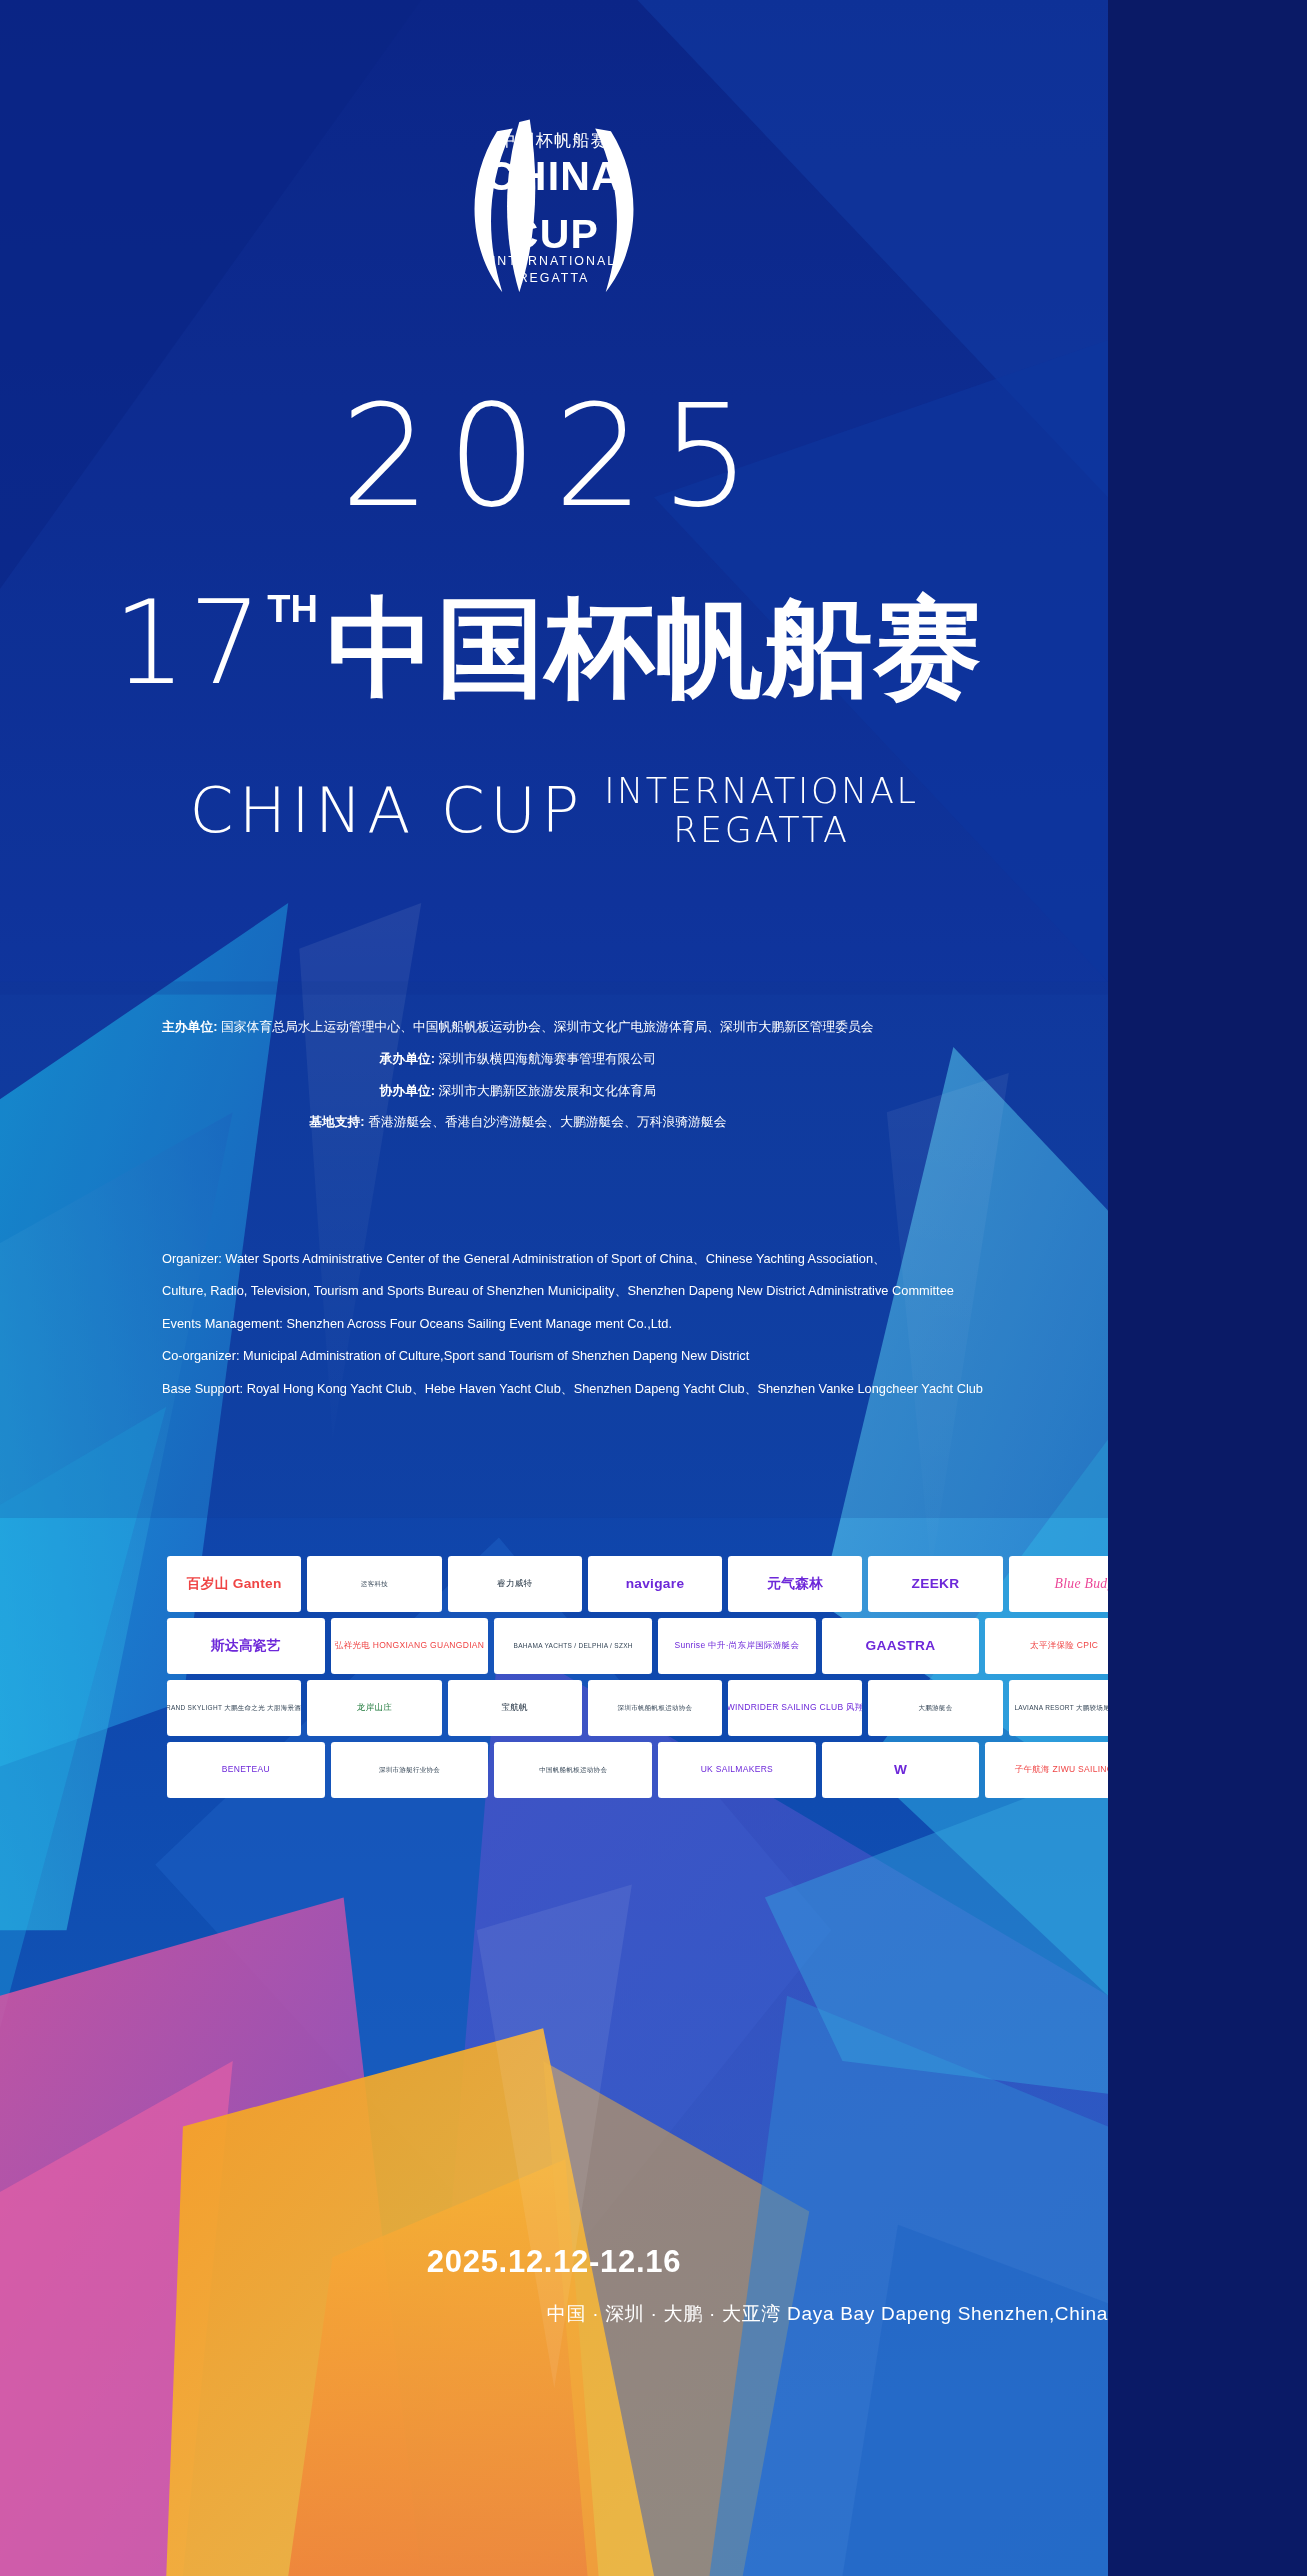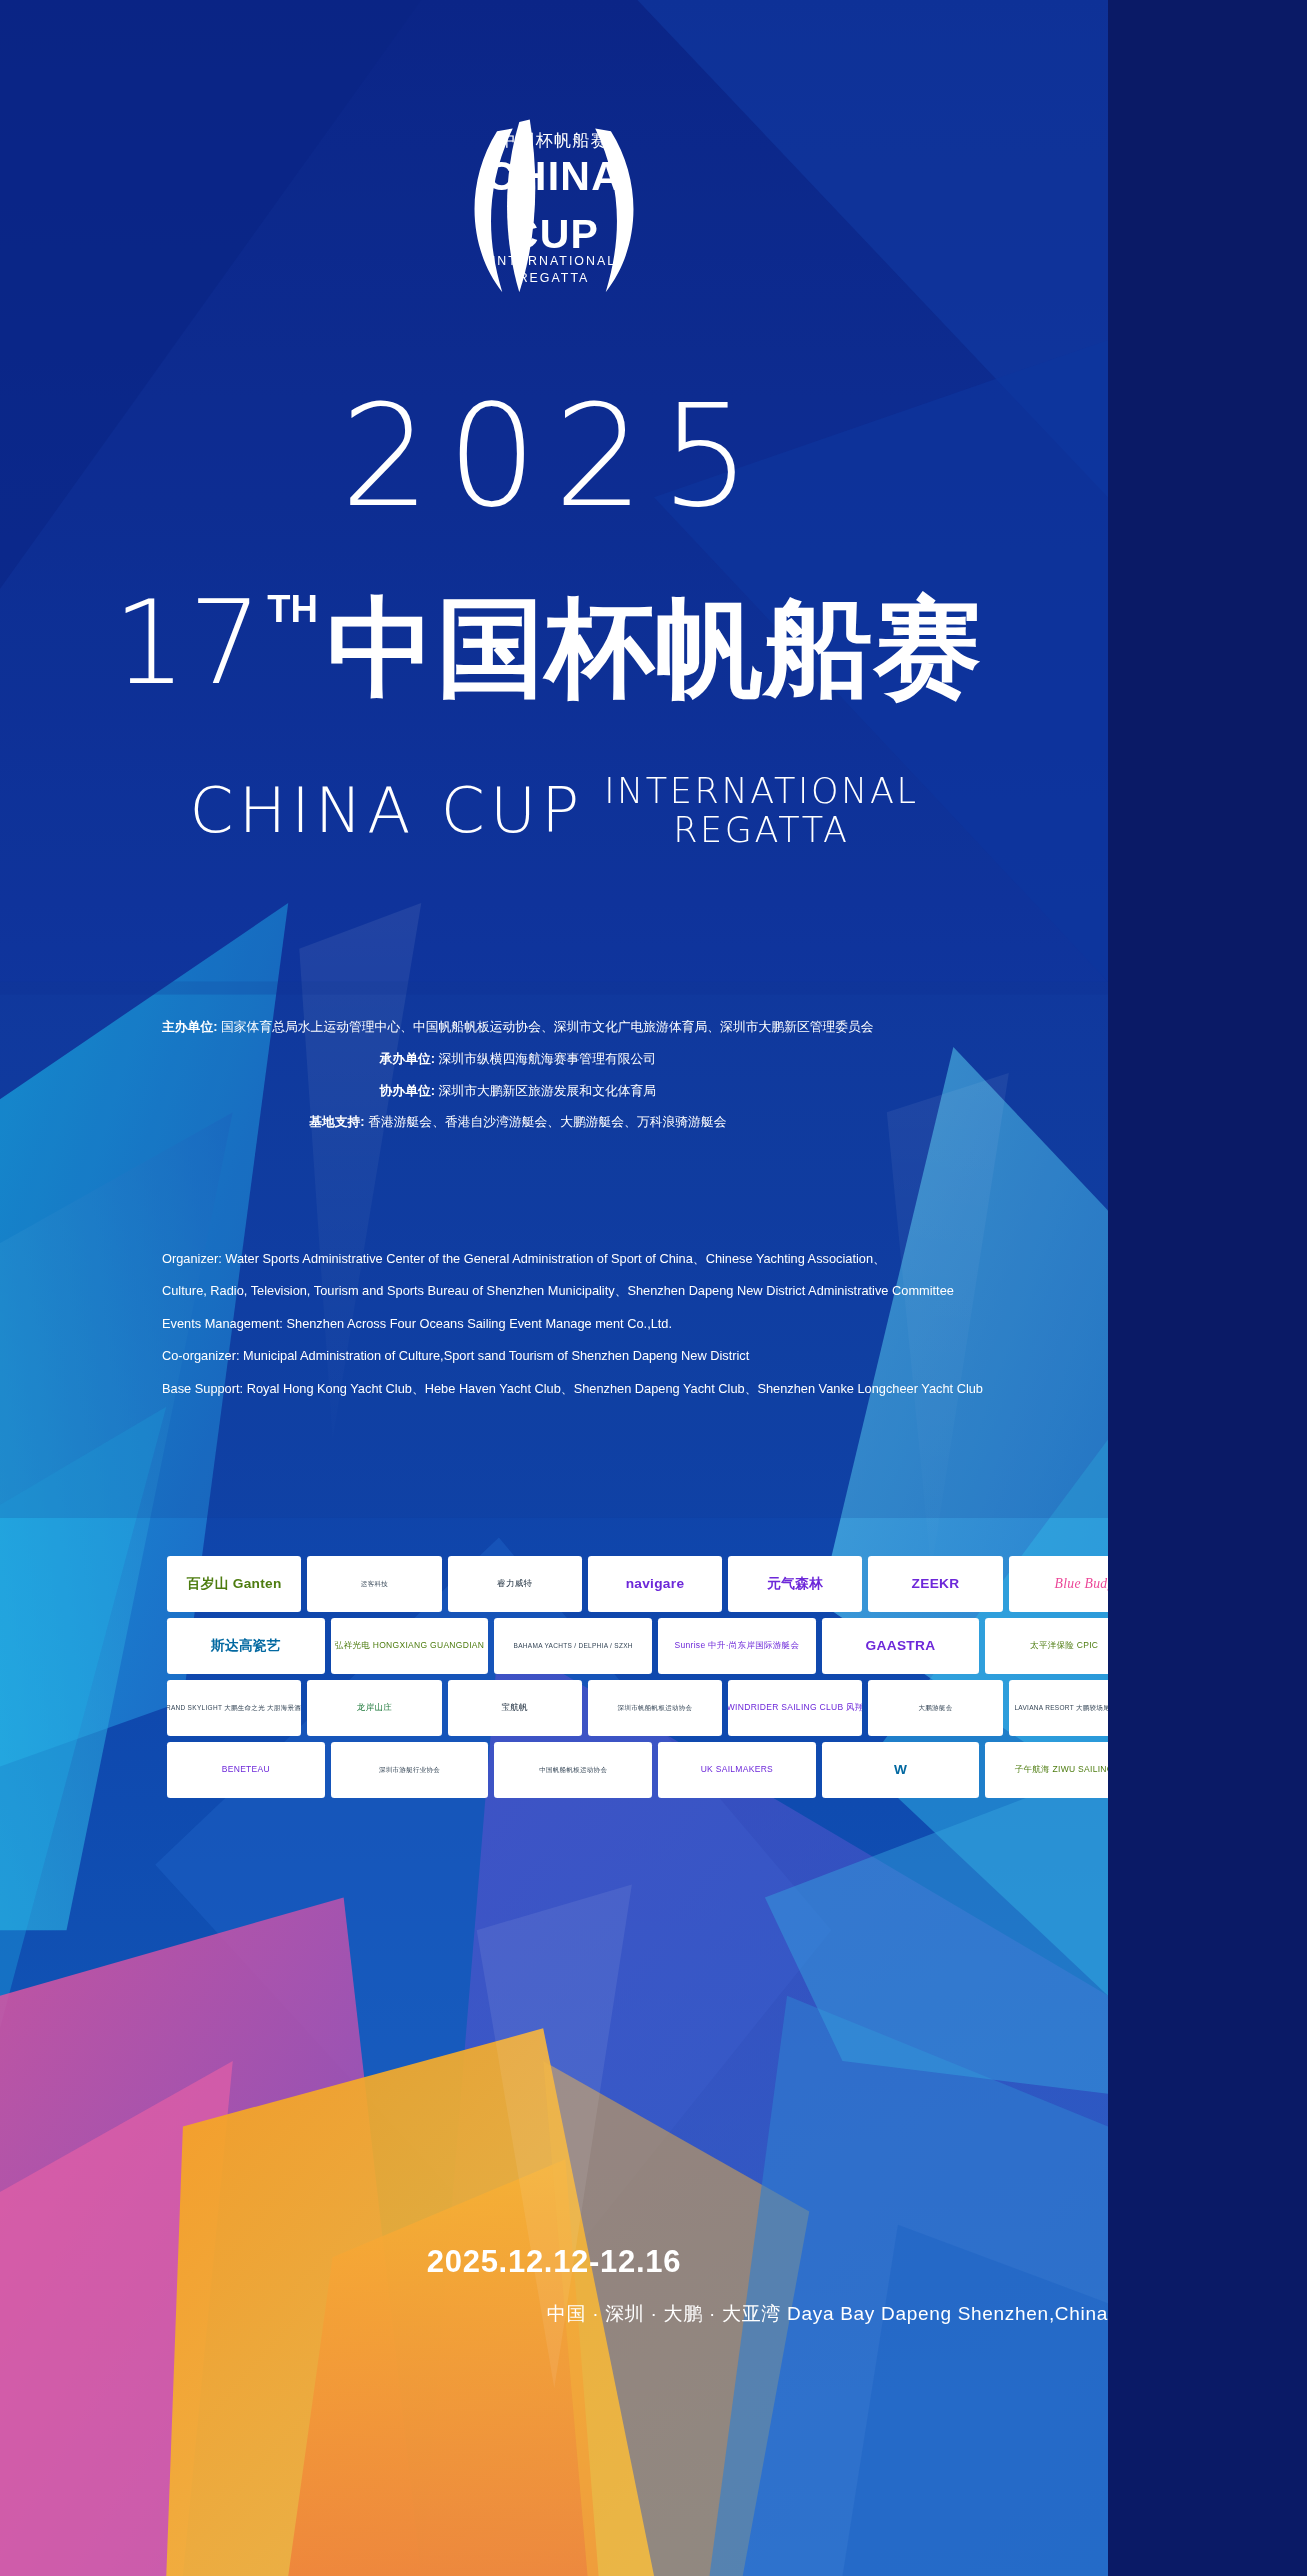--- a/index.html
+++ b/index.html
@@ -166,22 +166,22 @@
     font-size: 13.7px;
     font-weight: bold;
     color: #123;
     text-align: center;
     line-height: 1.1;
     letter-spacing: 0.3px;
     white-space: nowrap;
   }
   .sp-label.small { font-size: 8.5px; font-weight: normal; }
   .sp-label.tiny { font-size: 6.5px; font-weight: normal; color: #345; }
-  .sp-label.red { color: #0369a1; }
-  .sp-label.blue { color: #4d7c0f; }
+  .sp-label.red { color: #6d28d9; }
+  .sp-label.blue { color: #ef4444; }
   .sp-label.green { color: #1f7a3c; }
   .sp-label.navy { color: #6d28d9; }
   .sp-label.script { font-family: Liberation Serif, serif; font-style: italic; font-weight: normal; color:#ec4899;margin-left:28px;}
 
   
   .date {
     position: absolute;
     top: 2244px; left: 0; right: 0;
     text-align: center;
     color: #fff;

